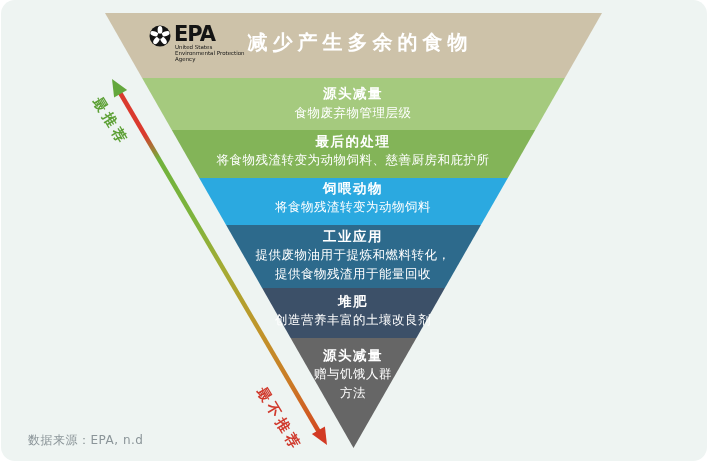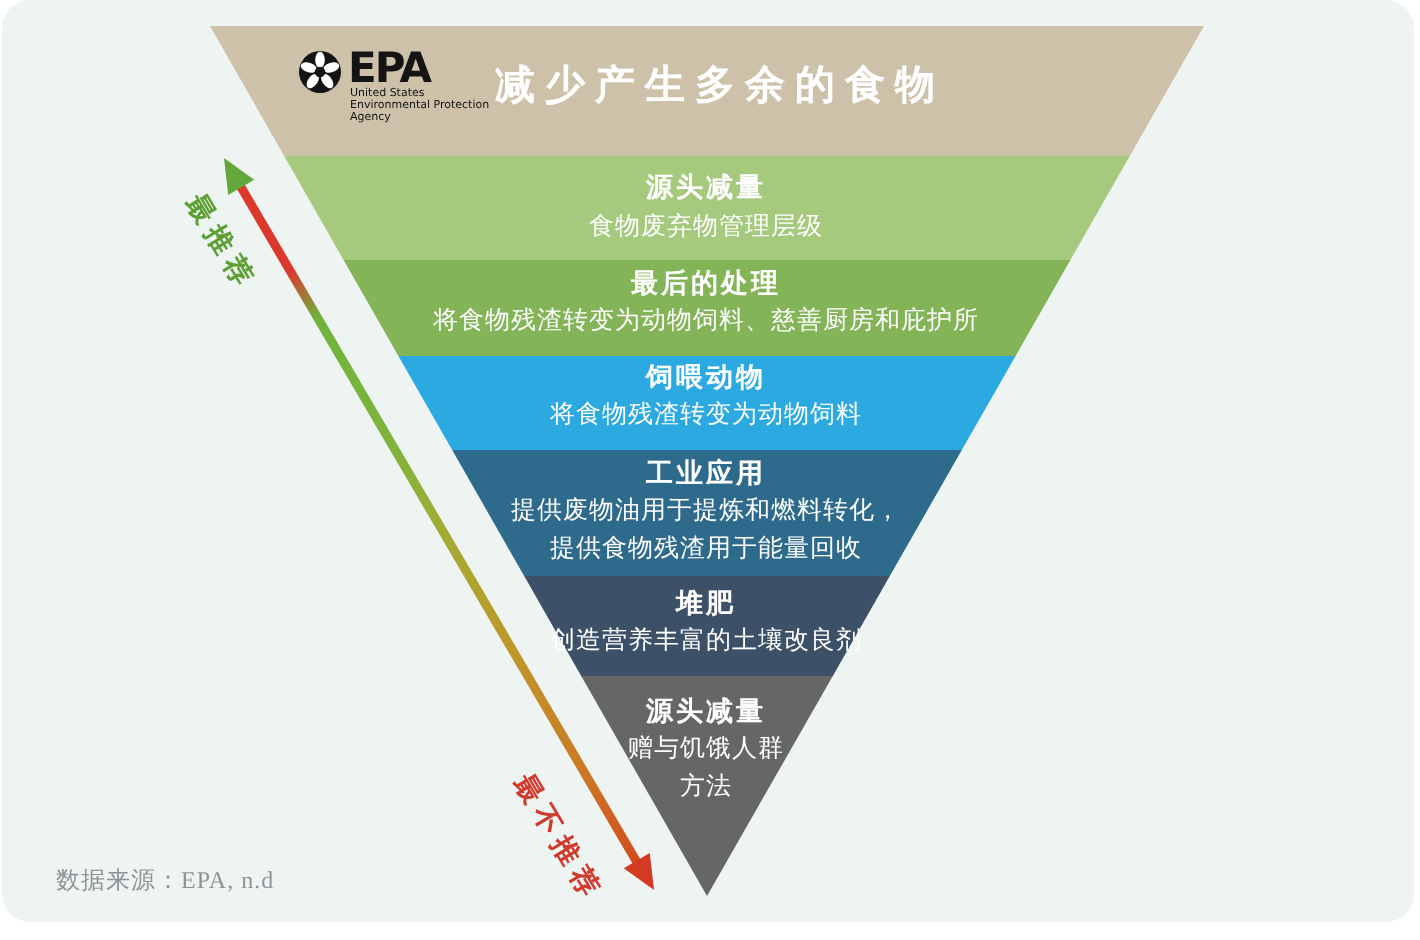--- a/index.html
+++ b/index.html
@@ -26,21 +26,21 @@
   .t{position:absolute;left:353px;transform:translateX(-50%);
      white-space:nowrap;color:#ffffff;text-align:right;}
   .t.title{font-weight:bold;font-size:13.5px;letter-spacing:1.5px;}
   .t.sub{font-size:12.5px;letter-spacing:0.5px;}
   
   .arrow-label{position:absolute;font-weight:bold;font-size:14px;letter-spacing:4px;
      white-space:nowrap;transform-origin:0 0;transform:rotate(59deg);}
   .arrow-label.top{left:104px;top:94px;color:#5ca035;}
   .arrow-label.bottom{left:268px;top:384px;color:#d0392c;}
   
-  .footer-source{position:absolute;left:28px;top:432px;font-size:12px;color:#8b9599;letter-spacing:0.5px;font-family:Liberation Serif, serif;}
+  .footer-source{position:absolute;left:28px;top:432px;font-size:12px;color:#8b9599;letter-spacing:0.5px;}
 </style>
 </head>
 <body>
 
 <div class="canvas">
 
   <div class="card"></div>
 
   <svg class="pyramid-svg" width="710" height="470" viewBox="0 0 710 470">
     <defs>

